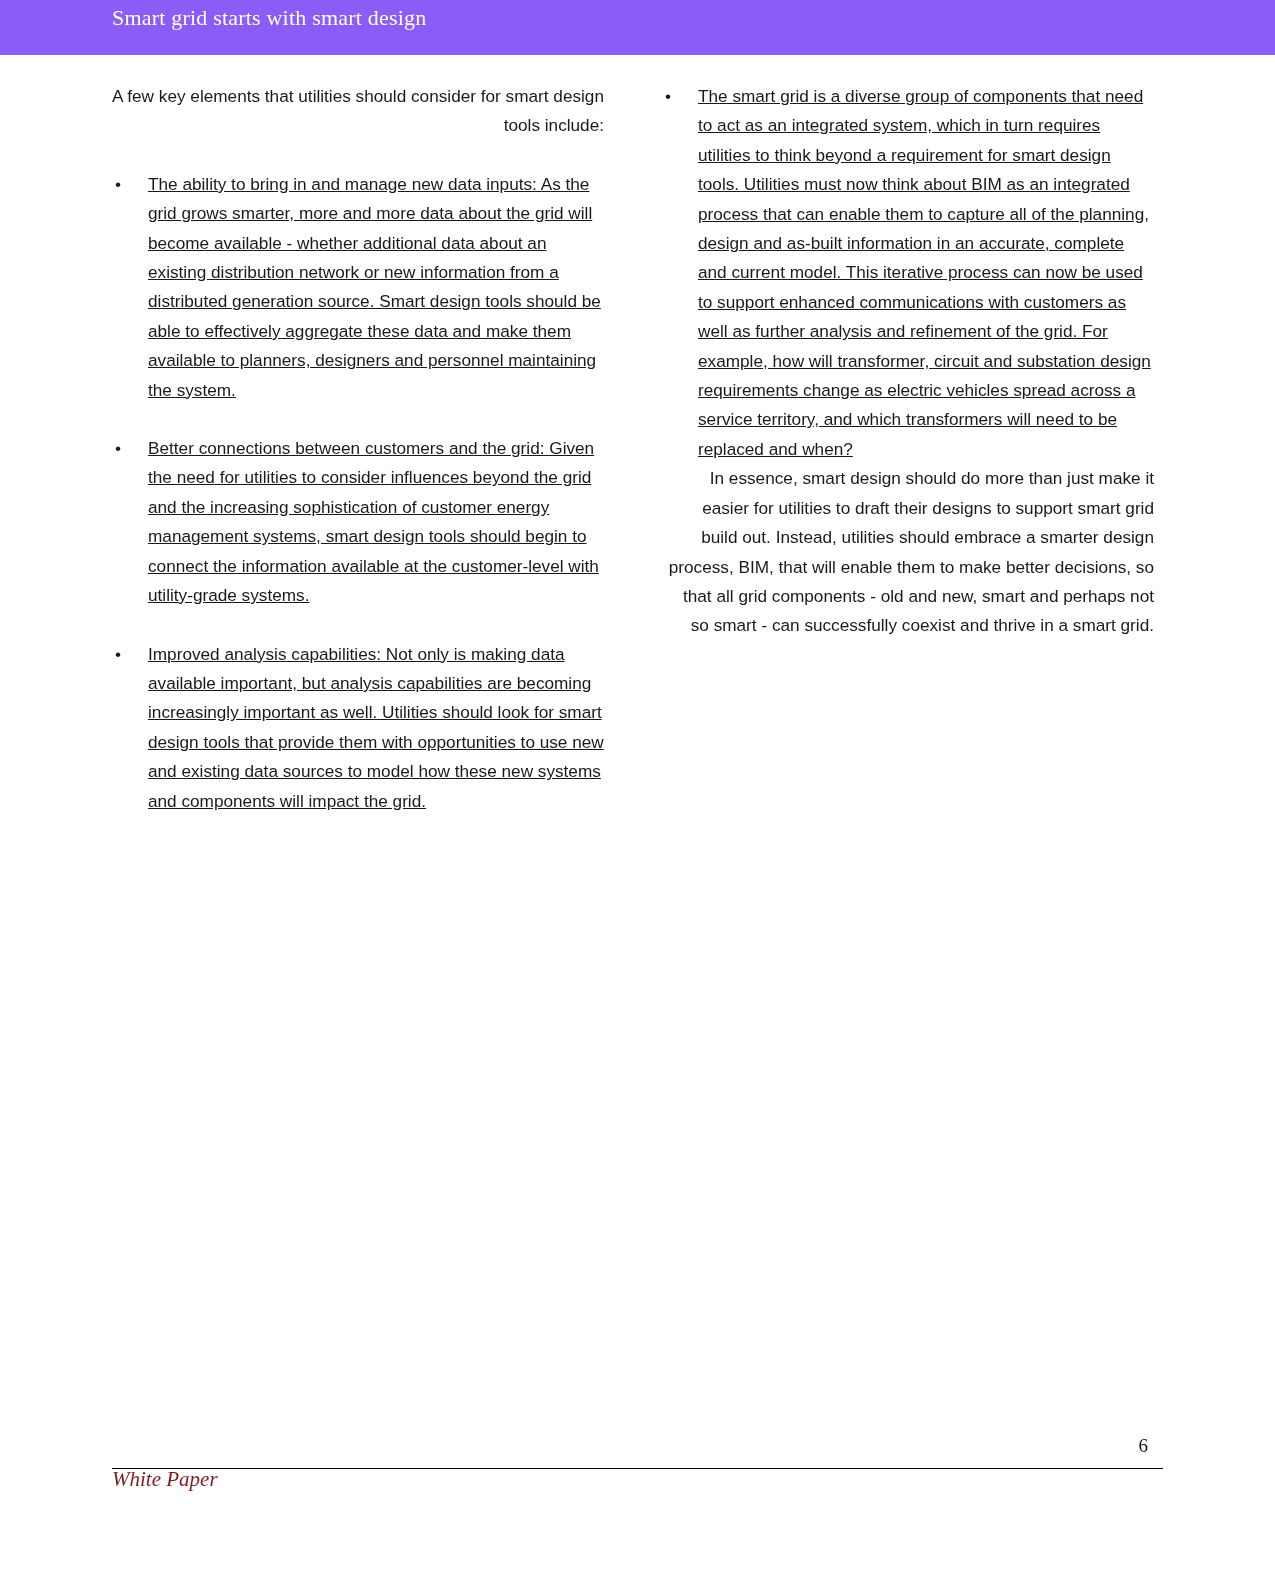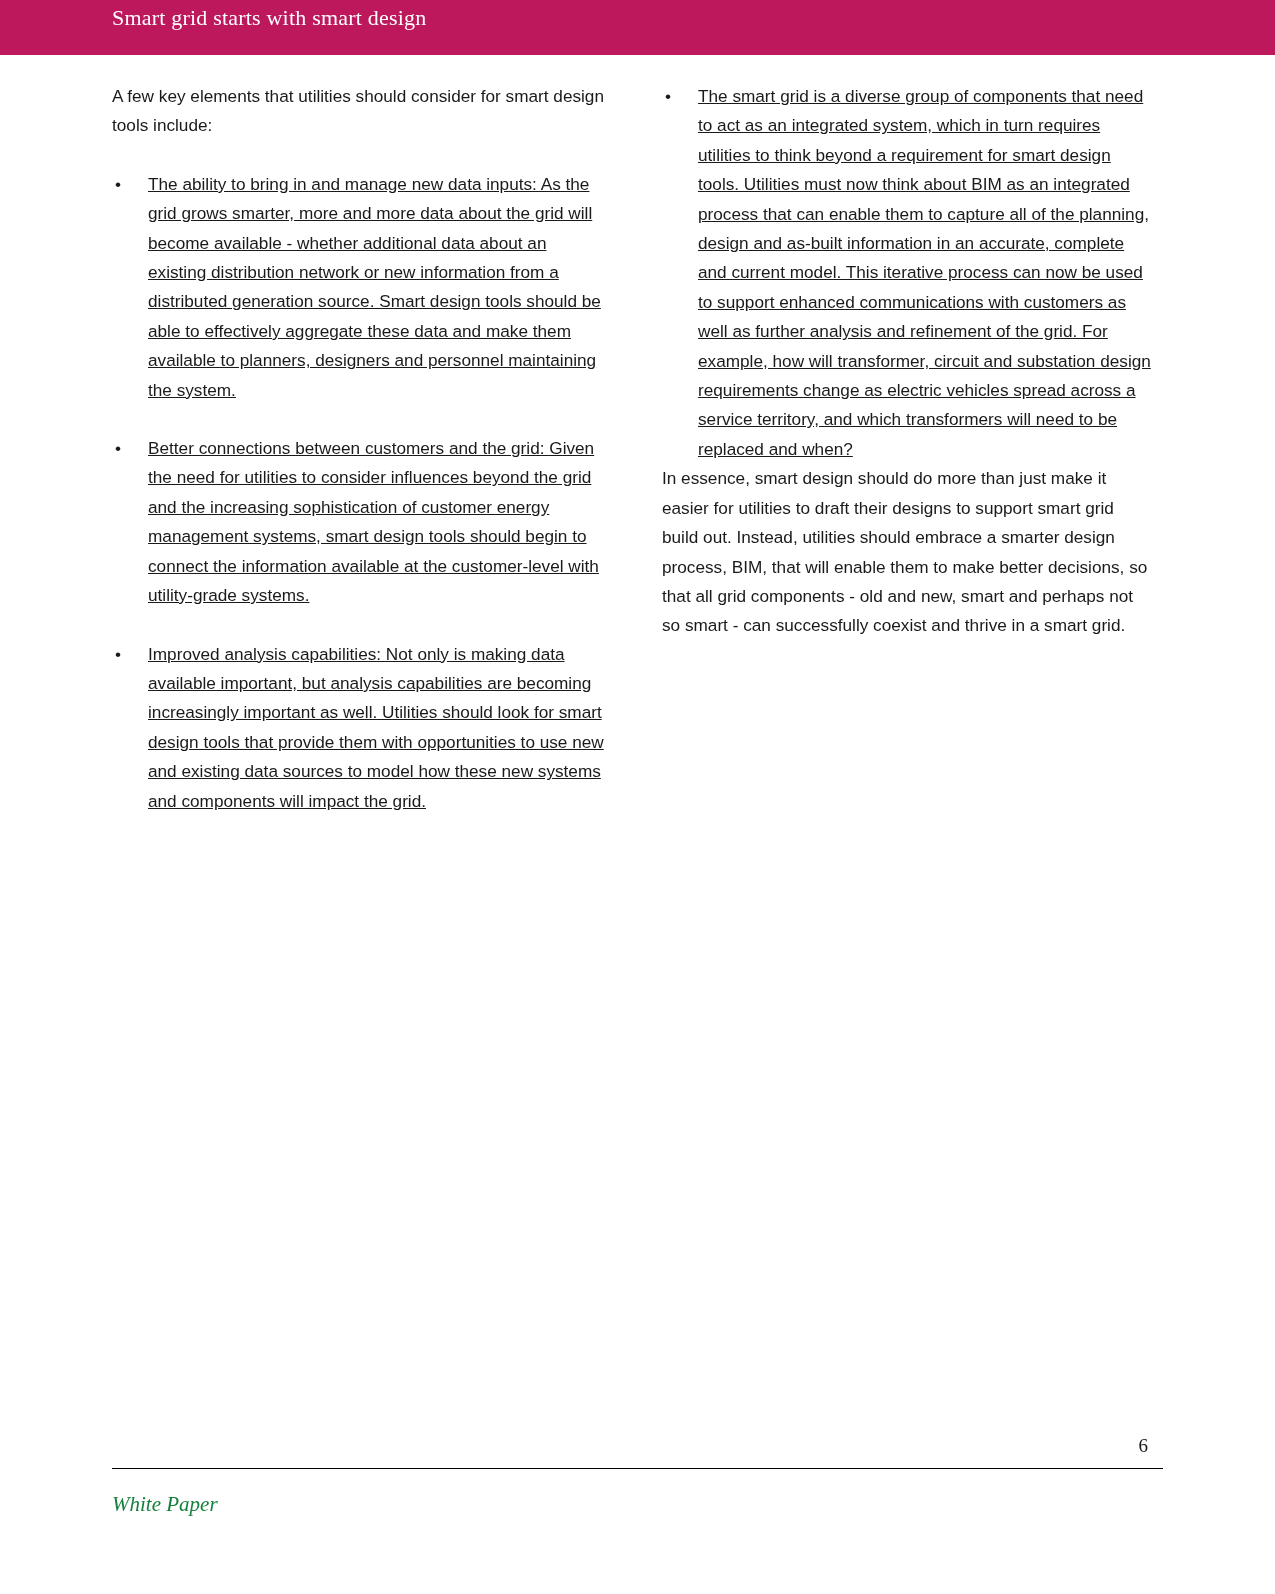--- a/index.html
+++ b/index.html
@@ -50,20 +50,21 @@
     top: 0;
   }
   #column-left  { left: 112px; width: 492px; }
   #column-right { left: 662px; width: 492px; }
 
   .para {
     font-size: 17.2px;
     line-height: 29.4px;
     color: #1a1a1a;
     margin: 0;
+    text-align: right;
     -webkit-font-smoothing: antialiased;
   }
 
   
   .bullet-list {
     list-style: none;
     margin: 0;
     padding: 0;
   }
   .bullet-item {
@@ -107,32 +108,32 @@
     position: absolute;
     left: 112px;
     top: 34px;
     width: 1051px;
     height: 1px;
     background: #000000;
   }
   #page-footer .footer-label {
     position: absolute;
     left: 112px;
-    top: 56px;
+    top: 31px;
     font-family: "Liberation Serif", serif;
     font-style: italic;
     font-size: 21px;
     line-height: 28px;
-    color: #15803d;
+    color: #7f1d1d;
   }
 </style>
 </head>
 <body>
 
-<div id="page-header" style="background: #be185d;">
+<div id="page-header" style="background: #8b5cf6;">
   <div class="header-title" style="color: rgb(255, 255, 255);">Smart grid starts with smart design</div>
 </div>
 
 <div id="content">
 
   <div class="column" id="column-left">
 
     <p class="para">A few key elements that utilities should consider for smart design tools include:</p>
 
     <div class="spacer-before-list"></div>

